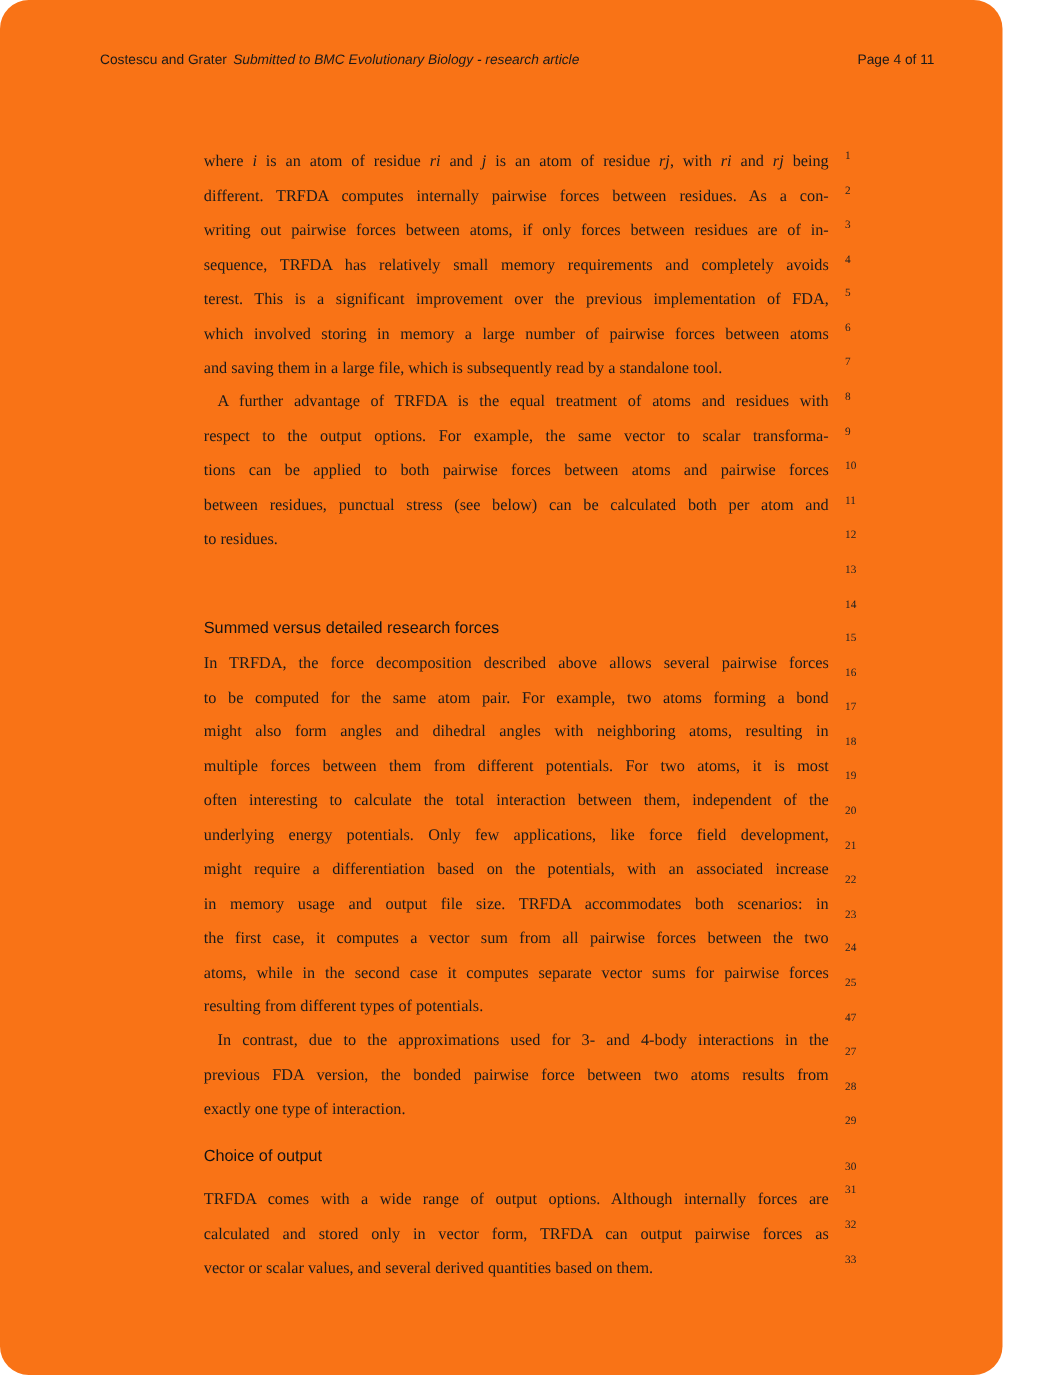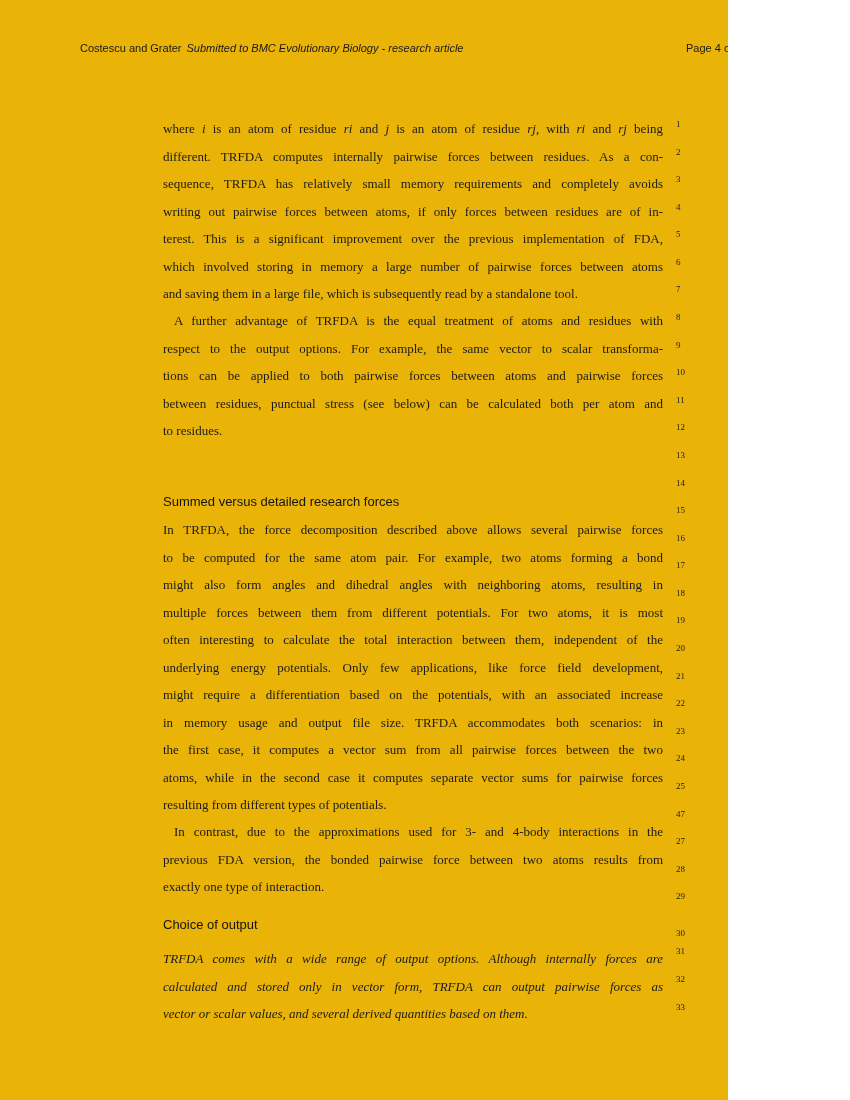--- a/index.html
+++ b/index.html
@@ -2,26 +2,27 @@
 <html><head>
 <meta charset="utf-8">
 <style>
   html, body {
     margin: 0;
     padding: 0;
     background: #ffffff;
   }
   #page {
     position: relative;
-    width: 728px;
+    width: 802px;
     height: 1100px;
-    background: #eab308;
+    background: #f97316;
     overflow: hidden;
     font-family: "Liberation Serif", "DejaVu Serif", serif;
     color: #1b1b1b;
+    border-radius: 23px;
   }
 
   
   #running-header {
     position: absolute;
     left: 80px;
     top: 42px;
     right: 85px;
     font-family: "Liberation Sans", "DejaVu Sans", sans-serif;
     font-size: 11px;
@@ -72,21 +73,21 @@
   .jline.indent { text-indent: 11px; }
   .em { font-style: italic; }
 
   
   .b0 { top: 115px; }
   .b1 { top: 307px; }
   .b2 { top: 488px; }
   .b3 { top: 516px; }
   .b4 { top: 818px; }
   .b5 { top: 911px; }
-  .b6 { top: 945px; font-style: italic; }
+  .b6 { top: 945px; }
 
   
   #line-number-column {
     position: absolute;
     left: 676px;
     top: 0;
     width: 30px;
     height: 1100px;
   }
   .lineno {
@@ -107,22 +108,22 @@
   <div id="running-header">
     <span>Costescu and Grater</span><span class="note">Submitted to BMC Evolutionary Biology - research article</span>
   </div>
 
   <div id="page-indicator">Page 4 of 11</div>
 
   <div id="page-body">
       <div class="para b0">
         <div class="jline"><span>where </span><span class="em">i</span><span> is an atom of residue </span><span class="em">ri</span><span> and </span><span class="em">j</span><span> is an atom of residue </span><span class="em">rj</span><span>, with </span><span class="em">ri</span><span> and </span><span class="em">rj</span><span> being</span></div>
         <div class="jline"><span>different. TRFDA computes internally pairwise forces between residues. As a con-</span></div>
+        <div class="jline"><span>writing out pairwise forces between atoms, if only forces between residues are of in-</span></div>
         <div class="jline"><span>sequence, TRFDA has relatively small memory requirements and completely avoids</span></div>
-        <div class="jline"><span>writing out pairwise forces between atoms, if only forces between residues are of in-</span></div>
         <div class="jline"><span>terest. This is a significant improvement over the previous implementation of FDA,</span></div>
         <div class="jline"><span>which involved storing in memory a large number of pairwise forces between atoms</span></div>
         <div class="jline last"><span>and saving them in a large file, which is subsequently read by a standalone tool.</span></div>
       </div>
       <div class="para b1">
         <div class="jline indent"><span>A further advantage of TRFDA is the equal treatment of atoms and residues with</span></div>
         <div class="jline"><span>respect to the output options. For example, the same vector to scalar transforma-</span></div>
         <div class="jline"><span>tions can be applied to both pairwise forces between atoms and pairwise forces</span></div>
         <div class="jline"><span>between residues, punctual stress (see below) can be calculated both per atom and</span></div>
         <div class="jline last"><span>to residues.</span></div>

